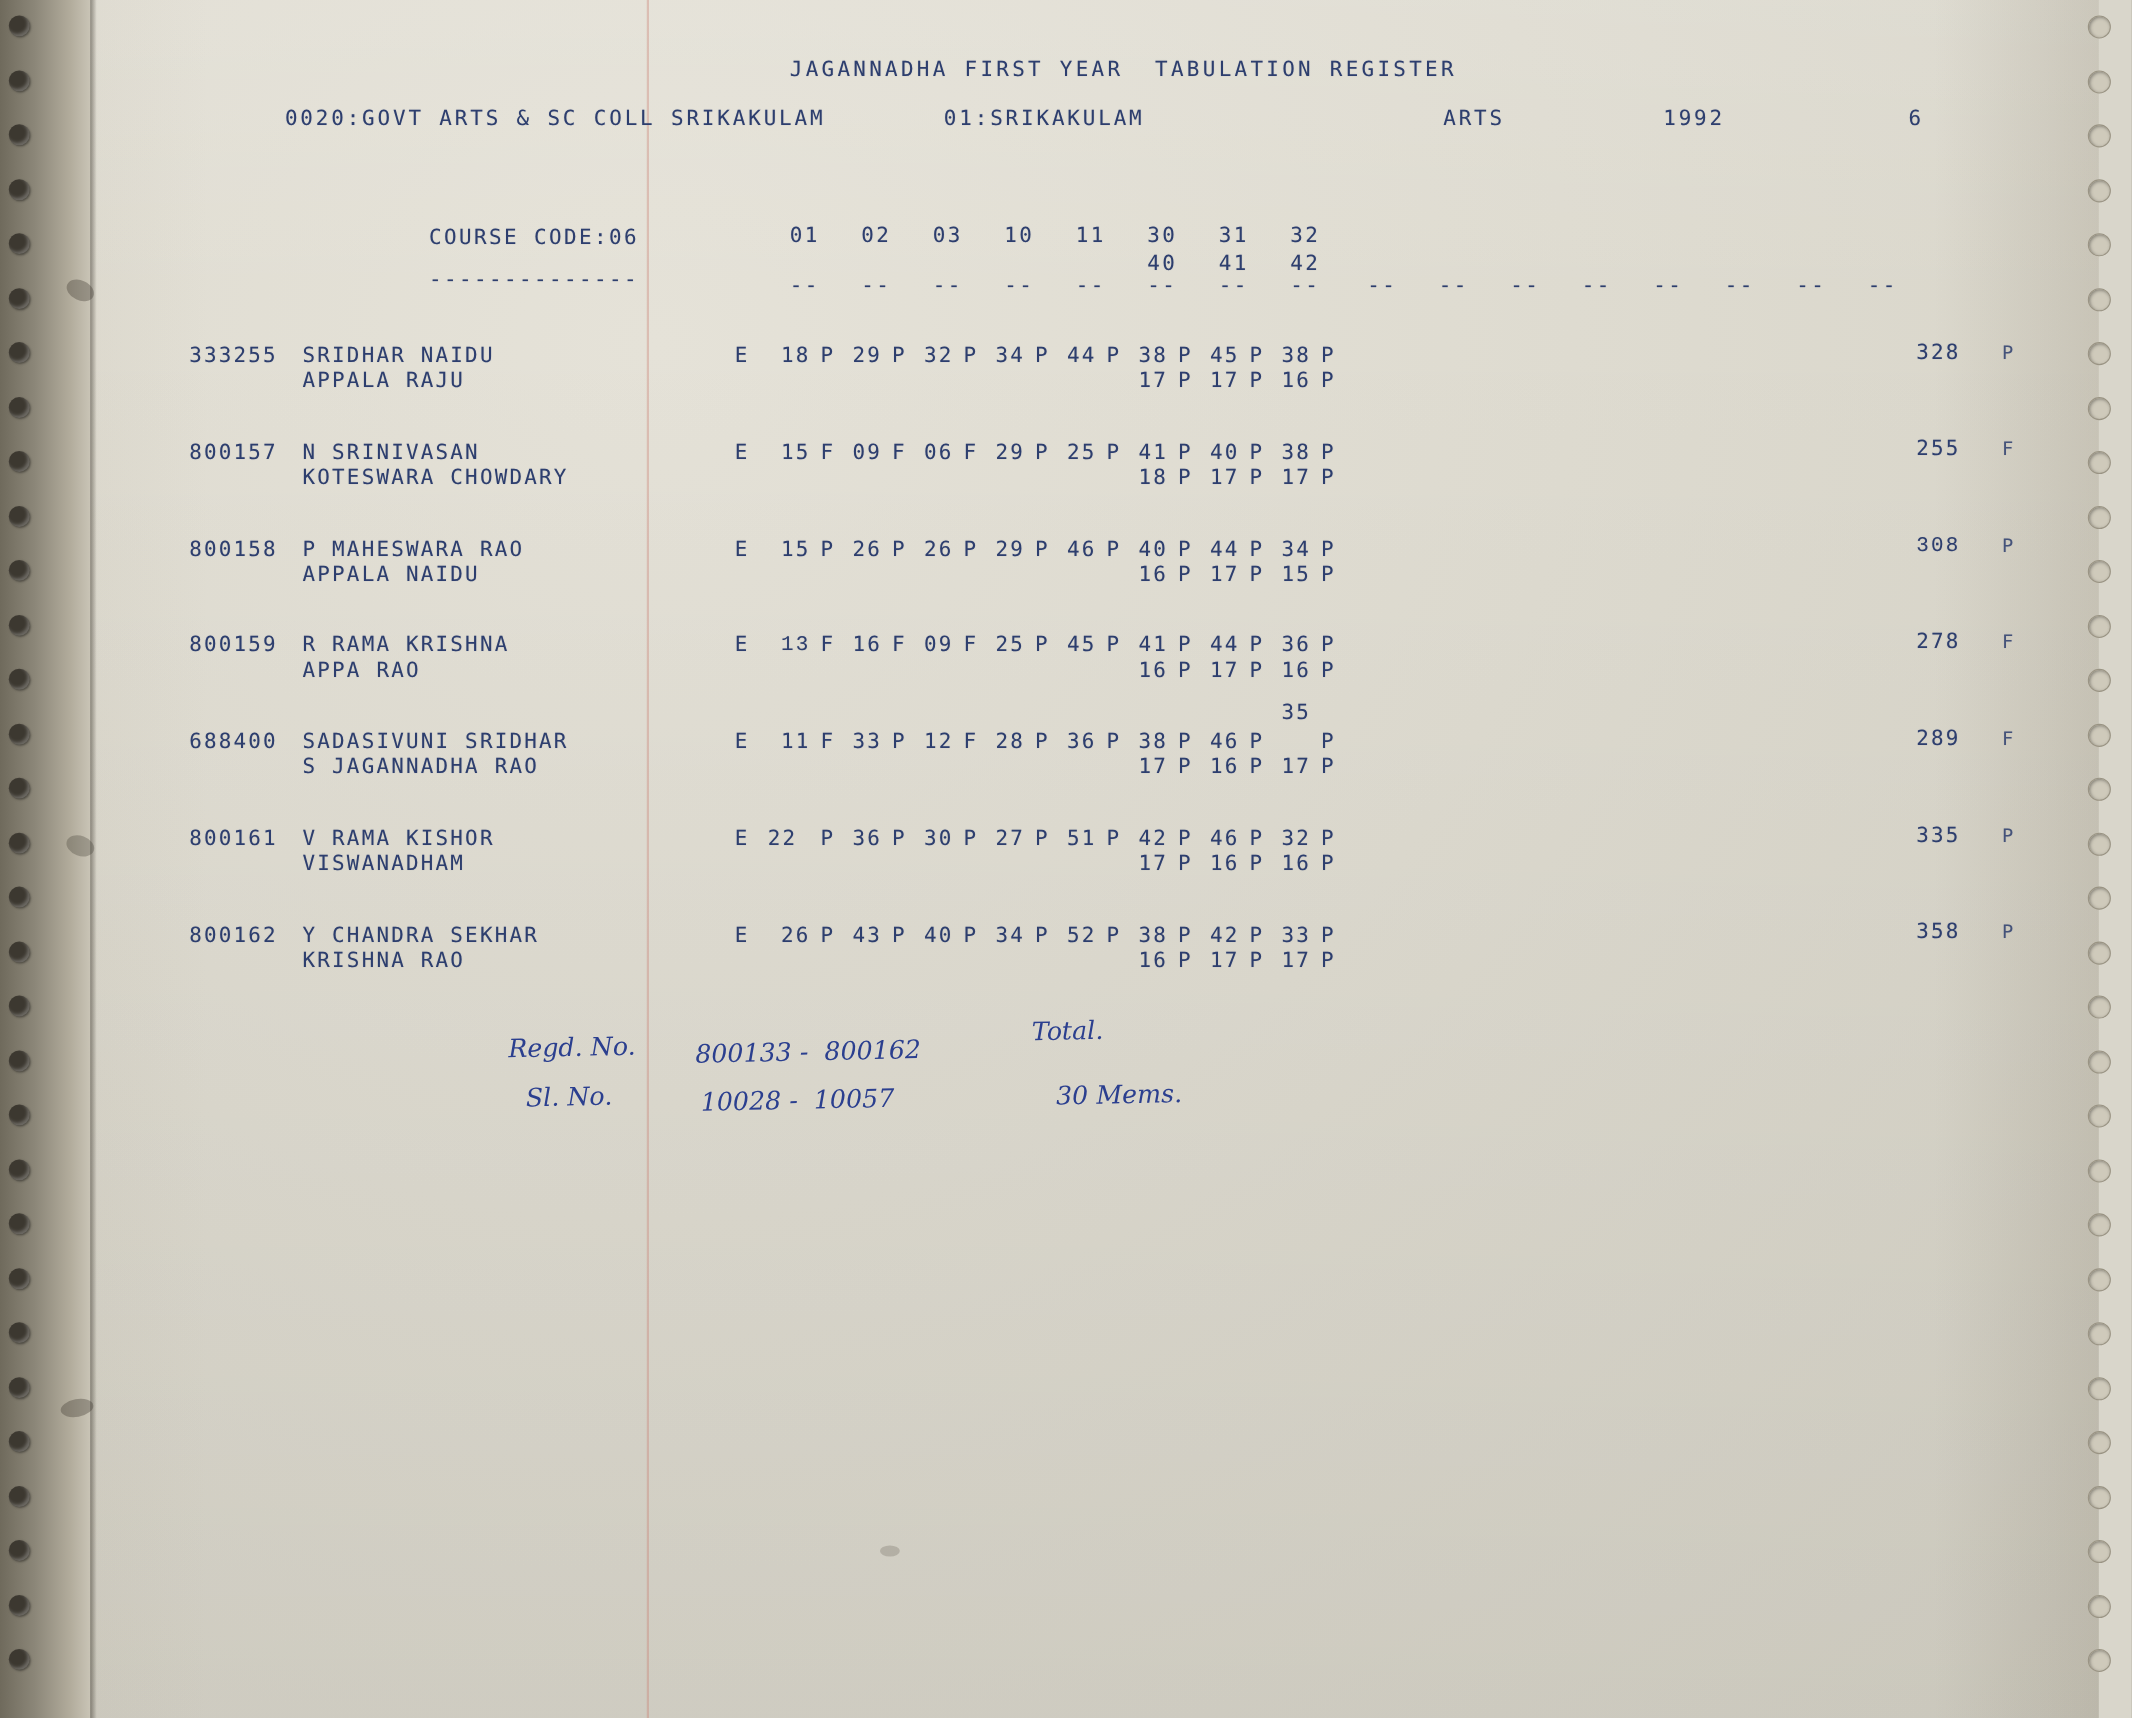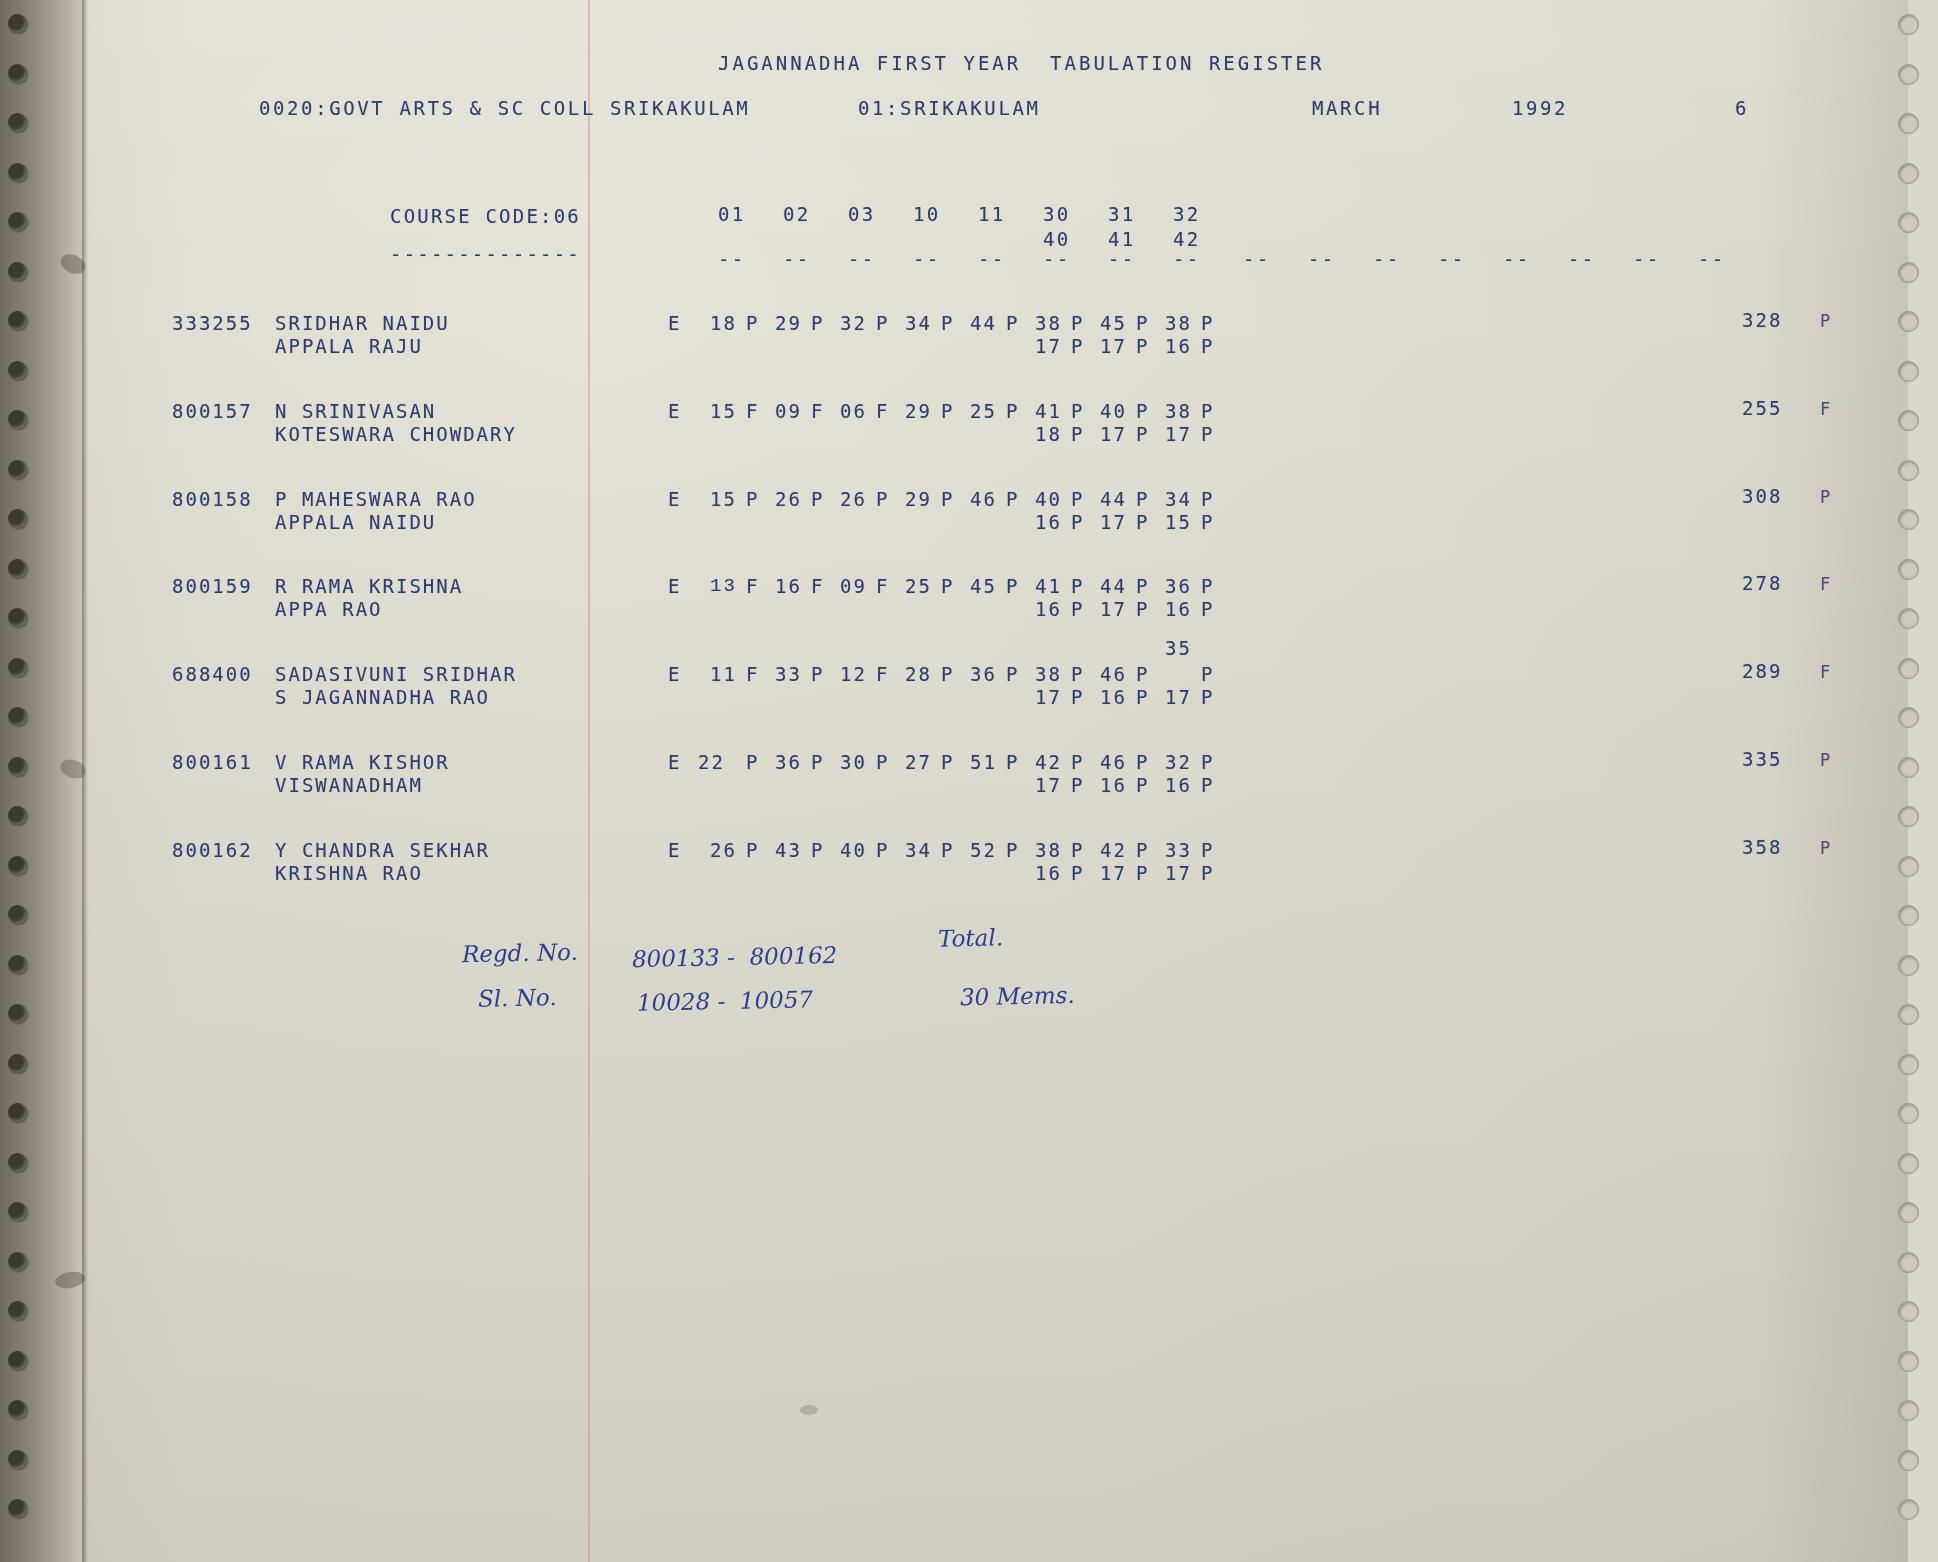--- a/index.html
+++ b/index.html
@@ -191,21 +191,21 @@
       <div class="hole right" style="left: 1898px; top: 1350.5px;"></div>
       <div class="hole right" style="left: 1898px; top: 1400px;"></div>
       <div class="hole right" style="left: 1898px; top: 1449.5px;"></div>
       <div class="hole right" style="left: 1898px; top: 1499px;"></div>
     </div>
 
   <div class="txt t-title" style="left:718px; top:52px;">JAGANNADHA FIRST YEAR  TABULATION REGISTER</div>
 
   <div class="txt t-head" style="left:259px; top:97px;">0020:GOVT ARTS &amp; SC COLL SRIKAKULAM</div>
   <div class="txt t-head" style="left:858px; top:97px;">01:SRIKAKULAM</div>
-  <div class="txt t-head" style="left:1312px; top:97px;">MARCH</div>
+  <div class="txt t-head" style="left:1312px; top:97px;">ARTS</div>
   <div class="txt t-head" style="left:1512px; top:97px;">1992</div>
   <div class="txt t-head" style="left:1735px; top:97px;">6</div>
 
   <div class="txt t-col" style="left:390px; top:205px;">COURSE CODE:06</div>
   <div class="txt t-col" style="left:390px; top:243px;">--------------</div>
 
   <div id="subject-row1">
       <div class="txt t-col" style="left: 718px; top: 203px;">01</div>
       <div class="txt t-col" style="left: 783px; top: 203px;">02</div>
       <div class="txt t-col" style="left: 848px; top: 203px;">03</div>
@@ -315,21 +315,21 @@
       <div class="txt t-row" style="left: 1100px; top: 487.6px;">44</div>
       <div class="txt t-row" style="left: 1136px; top: 487.6px;">P</div>
       <div class="txt t-row" style="left: 1165px; top: 487.6px;">34</div>
       <div class="txt t-row" style="left: 1201px; top: 487.6px;">P</div>
       <div class="txt t-row" style="left: 1035px; top: 510.6px;">16</div>
       <div class="txt t-row" style="left: 1071px; top: 510.6px;">P</div>
       <div class="txt t-row" style="left: 1100px; top: 510.6px;">17</div>
       <div class="txt t-row" style="left: 1136px; top: 510.6px;">P</div>
       <div class="txt t-row" style="left: 1165px; top: 510.6px;">15</div>
       <div class="txt t-row" style="left: 1201px; top: 510.6px;">P</div>
-      <div class="txt t-row" style="left: 1742px; top: 484.6px;">308</div>
+      <div class="txt t-row" style="left: 1742px; top: 484.6px; font-family: Liberation Mono, monospace;">308</div>
       <div class="txt t-row" style="left: 1820px; top: 486.6px; font-size: 17px; opacity: 0.85;">P</div>
       <div class="txt t-row" style="left: 172px; top: 575.4px;">800159</div>
       <div class="txt t-row" style="left: 275px; top: 575.4px;">R RAMA KRISHNA</div>
       <div class="txt t-row" style="left: 275px; top: 598.4px;">APPA RAO</div>
       <div class="txt t-row" style="left: 668px; top: 575.4px;">E</div>
       <div class="txt t-row" style="left: 710px; top: 575.4px; font-family: Liberation Mono, monospace;">13</div>
       <div class="txt t-row" style="left: 746px; top: 575.4px;">F</div>
       <div class="txt t-row" style="left: 775px; top: 575.4px;">16</div>
       <div class="txt t-row" style="left: 811px; top: 575.4px;">F</div>
       <div class="txt t-row" style="left: 840px; top: 575.4px;">09</div>

